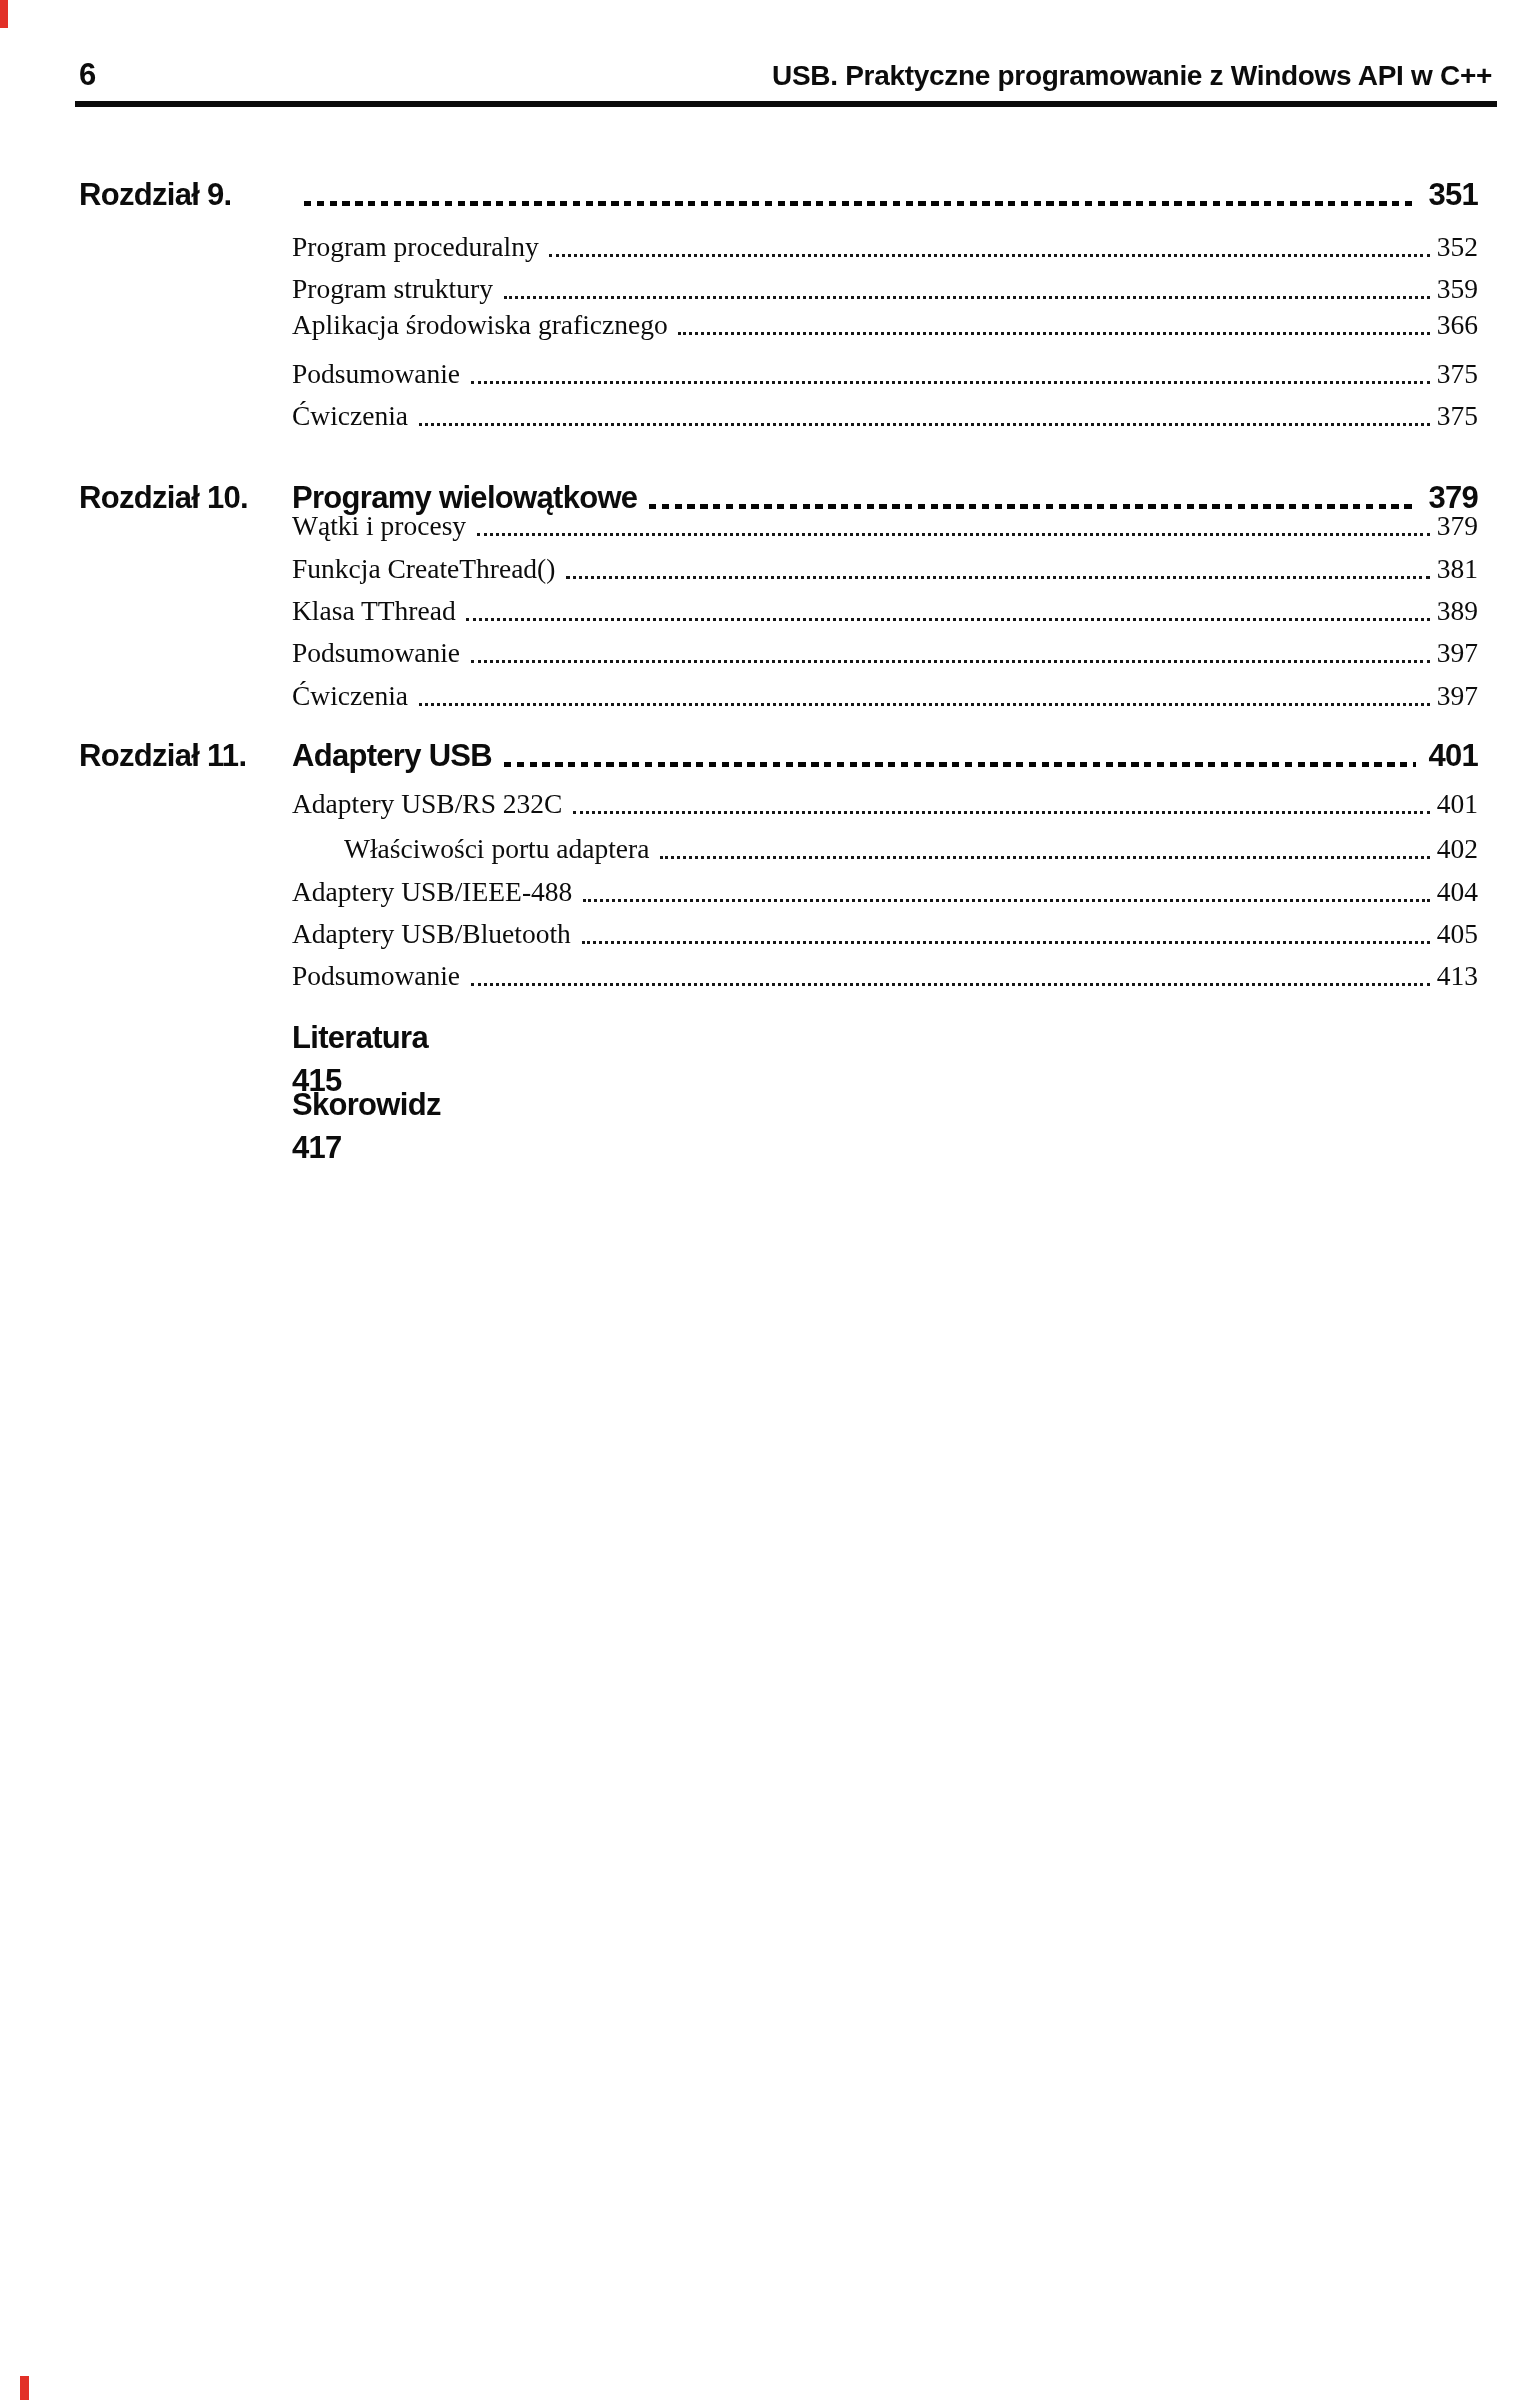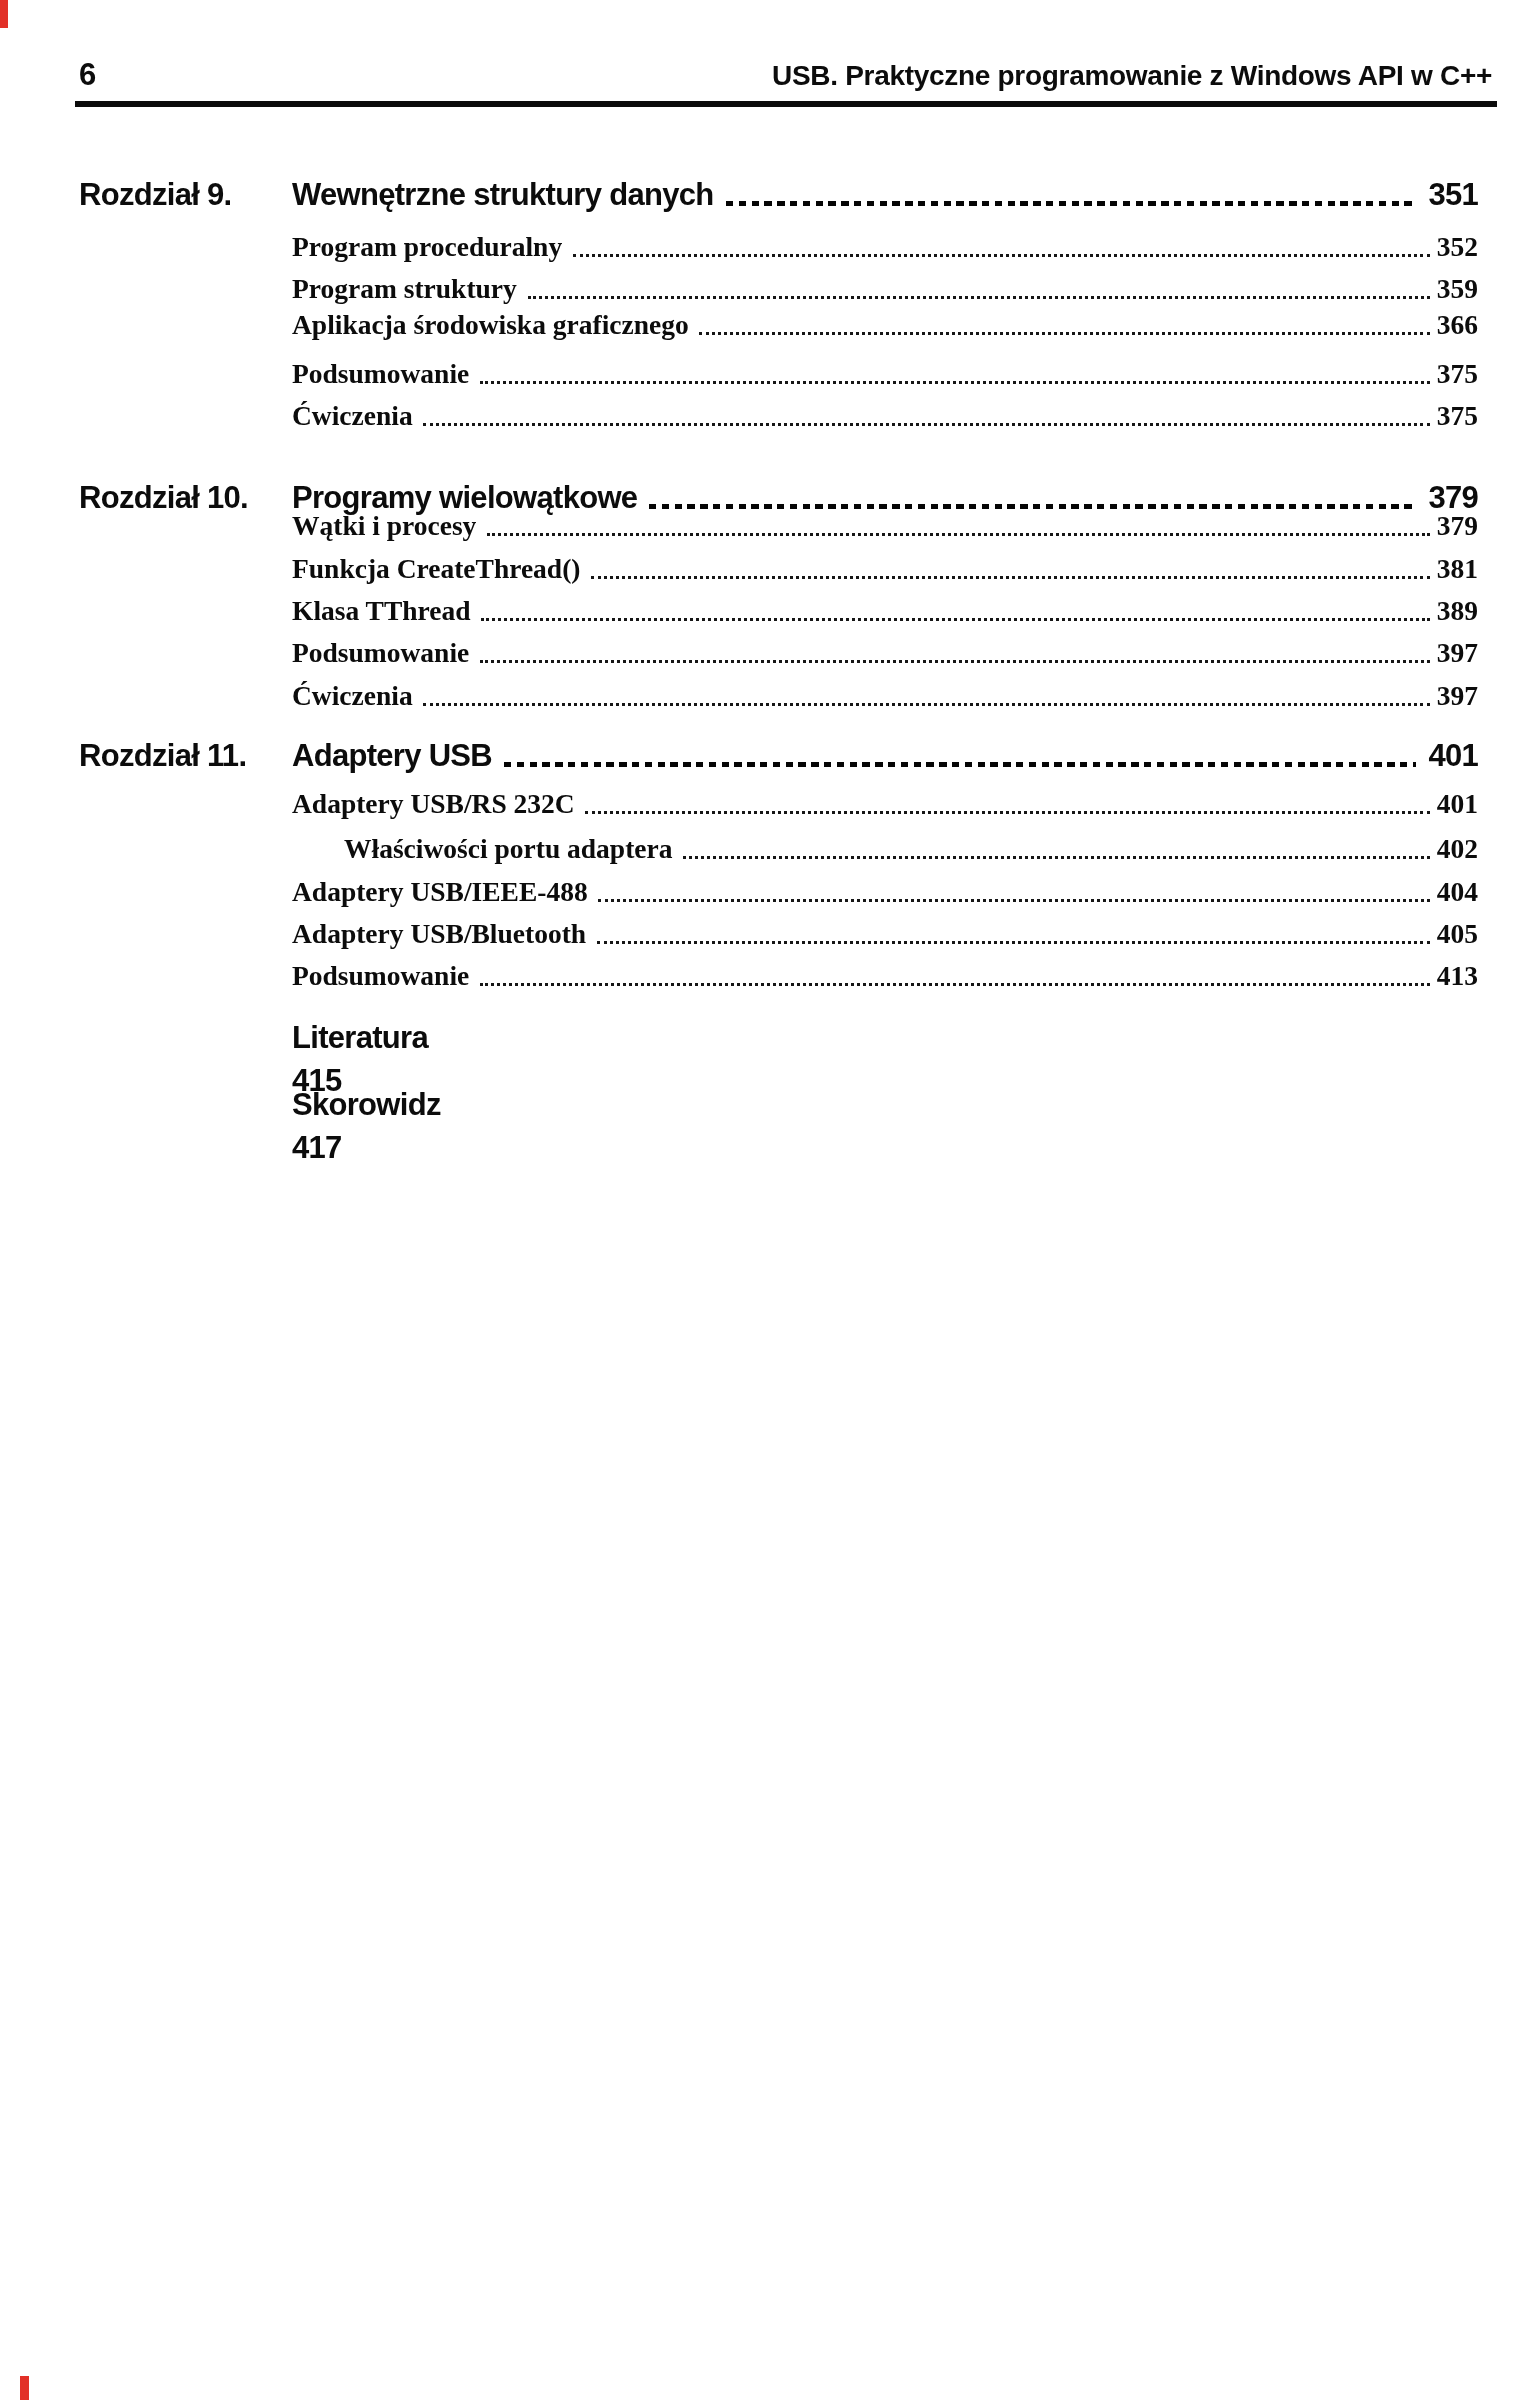--- a/index.html
+++ b/index.html
@@ -21,21 +21,21 @@
     font-size:28px;font-weight:bold;line-height:32px;
     letter-spacing:-0.3px;white-space:nowrap;
   }
   .hdr-rule{
     position:absolute;left:75px;top:101px;
     width:1422px;height:6px;background:#0b0b0b;
   }
   
   .row{
     position:absolute;left:0;right:36px;height:36px;
-    display:flex;align-items:baseline;white-space:nowrap;font-weight:bold;
+    display:flex;align-items:baseline;white-space:nowrap;
   }
   .row.chapter{
     padding-left:79px;
     font-weight:bold;font-size:31px;line-height:36px;letter-spacing:-0.7px;
   }
   .ch-label{flex:0 0 213px;}
   .ch-title{flex:0 0 auto;}
   .ch-page{font-size:31px;font-weight:bold;}
   .row.item{
     padding-left:292px;
@@ -71,21 +71,20 @@
   <div class="mark top" style="background: rgb(226, 49, 40);"></div>
   <div class="mark bottom" style="background: rgb(226, 49, 40);"></div>
 
   <div class="hdr-num">6</div>
   <div class="hdr-title">USB. Praktyczne programowanie z Windows API w C++</div>
   <div class="hdr-rule"></div>
 
   <div id="toc">
       <div class="row chapter" style="top: 177px;">
       <span class="ch-label">Rozdział 9.</span>
-      <span class="ch-title">Wewnętrzne struktury danych</span>
       <span class="leader blocks"></span>
       <span class="ch-page">351</span>
     </div>
       <div class="row item" style="top: 229px;">
       <span class="item-title">Program proceduralny</span>
       <span class="leader dots"></span>
       <span class="item-page">352</span>
     </div>
       <div class="row item" style="top: 271px;">
       <span class="item-title">Program struktury</span>

